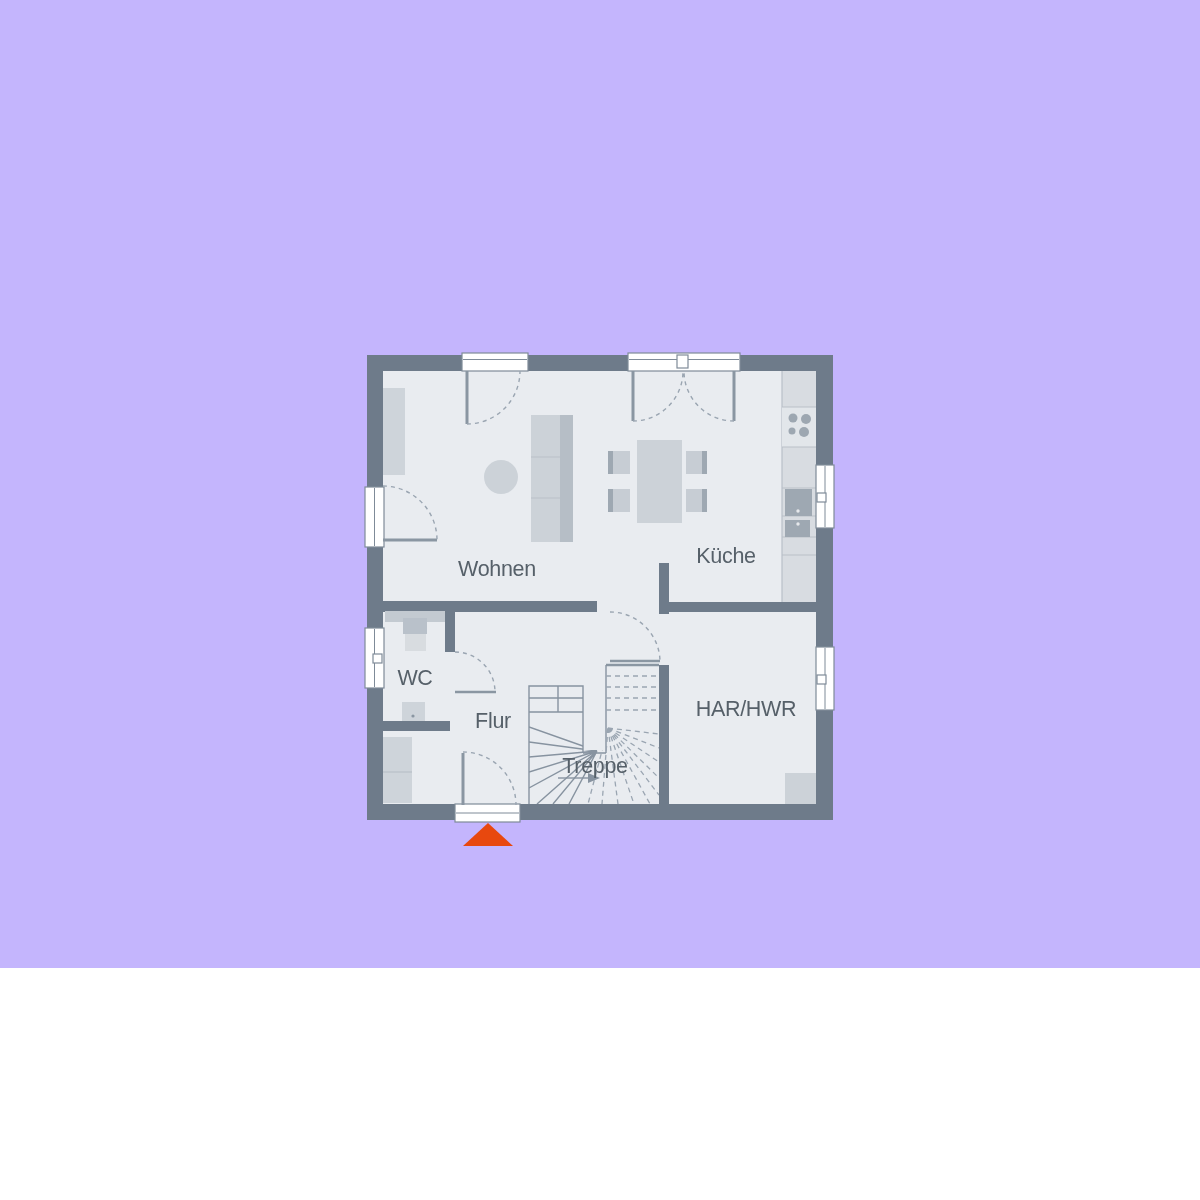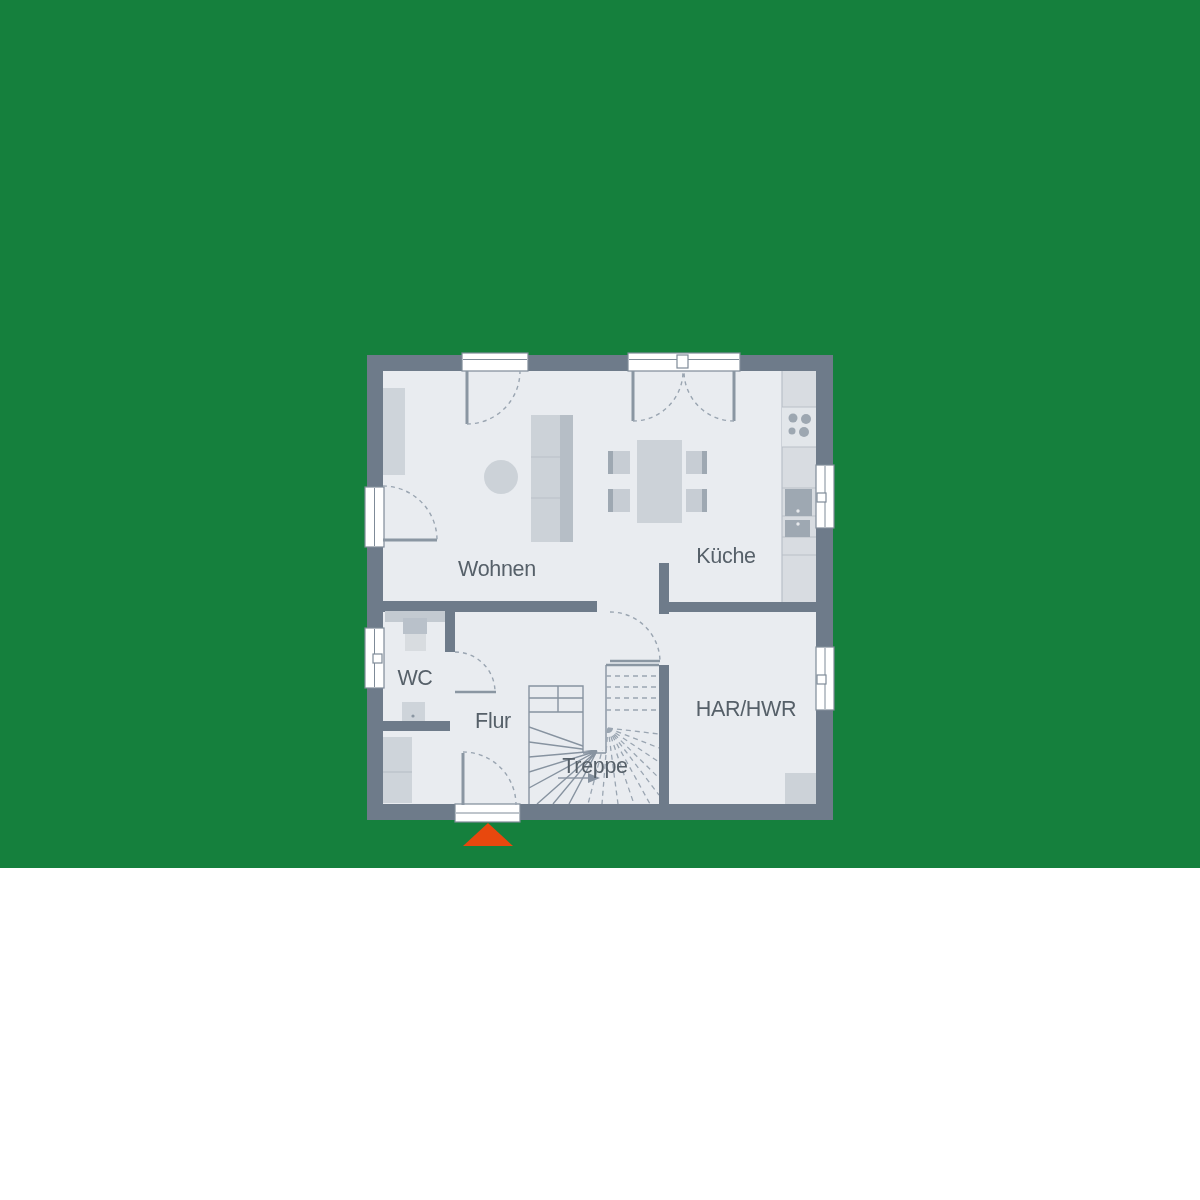--- a/index.html
+++ b/index.html
@@ -1,16 +1,16 @@
 <!DOCTYPE html>
 <html style="--wall: #6e7b8a; --floor: #e9ecf0; --frame_line: #7f8b98; --door_line: #8a96a2; --arc_line: #9aa5b1; --stair_line: #8793a0; --stair_dash: #9aa5b1; --furn_light: #ced4da; --furn_mid: #ccd2d8; --furn_back: #b6bec6; --furn_dark: #9ea8b2; --chair_light: #c7cdd4; --counter: #d8dce1; --cooktop_bg: #e2e6ea; --burner: #9da7b1; --fixture_band: #c3cad1; --toilet_tank: #b9c1ca; --toilet_bowl: #d8dce0; --text: #566069; --accent: #e8480e;"><head>
 <meta charset="utf-8">
 <style>
   html,body{margin:0;padding:0;background:#ffffff;}
-  .canvas{position:relative;width:1200px;height:868px;background:#15803d;overflow:hidden;font-family:"Liberation Sans",sans-serif;}
+  .canvas{position:relative;width:1200px;height:968px;background:#c4b5fd;overflow:hidden;font-family:"Liberation Sans",sans-serif;}
   svg{position:absolute;left:0;top:0;}
   .wall{fill:var(--wall);}
   .floor{fill:var(--floor);}
   .frame{fill:#ffffff;stroke:var(--frame_line);stroke-width:1.2;}
   .frameline{stroke:var(--frame_line);stroke-width:1;fill:none;}
   .leaf{stroke:var(--door_line);stroke-width:3;fill:none;}
   .leaf2{stroke:var(--door_line);stroke-width:2.4;fill:none;}
   .arc{stroke:var(--arc_line);stroke-width:1.4;fill:none;stroke-dasharray:4 4;}
   .stair{stroke:var(--stair_line);stroke-width:1.4;fill:none;}
   .stairdash{stroke:var(--stair_dash);stroke-width:1.3;fill:none;stroke-dasharray:5 4;}

